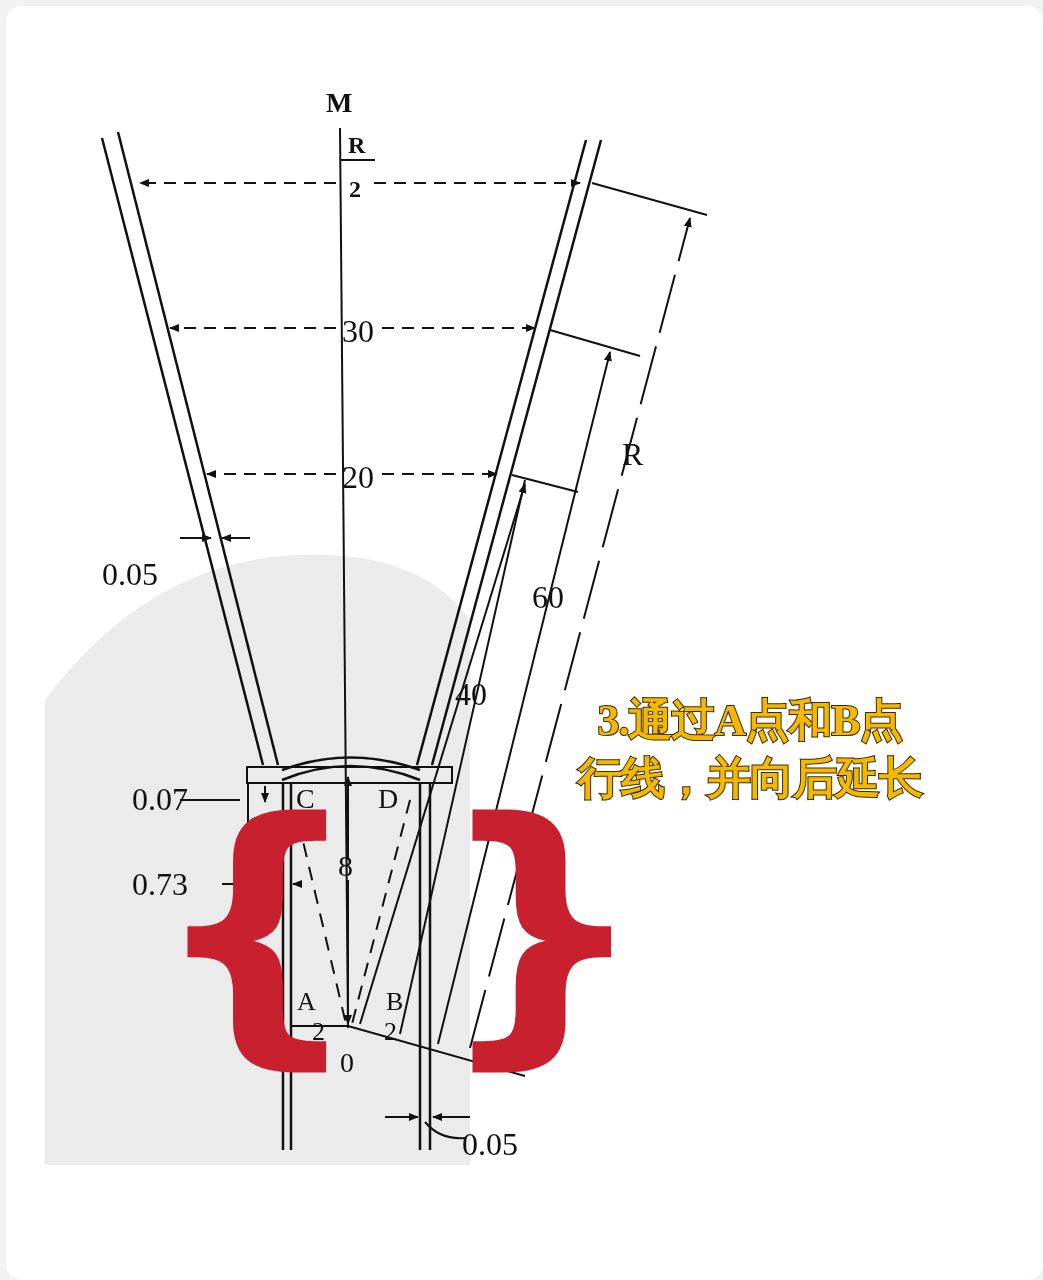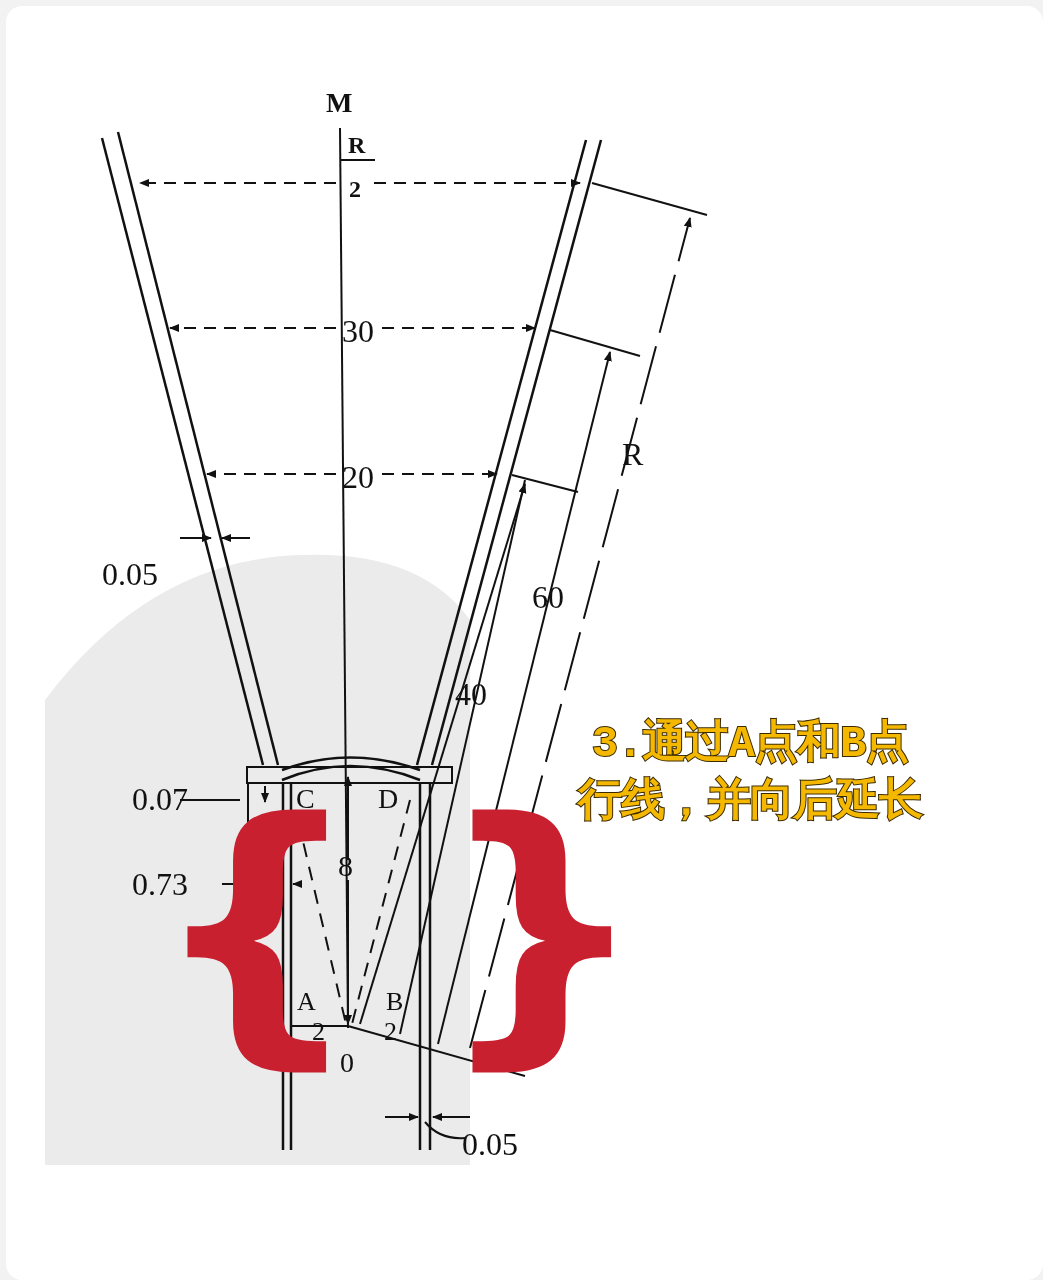--- a/index.html
+++ b/index.html
@@ -1,21 +1,21 @@
 <!DOCTYPE html>
 <html><head>
 <meta charset="utf-8">
 <style>
   html,body{margin:0;padding:0;background:#f2f2f2;}
   body{width:1043px;height:1280px;overflow:hidden;position:relative;font-family:"Liberation Serif",serif;}
   .card{position:absolute;left:6px;top:6px;width:1037px;height:1274px;background:#ffffff;border-radius:16px;}
   svg.diagram{position:absolute;left:0;top:0;width:1043px;height:1280px;}
   .lbl{font-family:"Liberation Serif",serif;fill:#111;}
-  .caption{position:absolute;left:505px;top:715px;width:490px;text-align:center;
-    font-family:Liberation Mono, monospace;font-weight:bold;font-size:44px;line-height:58px;
+  .caption{position:absolute;left:505px;top:692px;width:490px;text-align:center;
+    font-family:Liberation Serif, serif;font-weight:bold;font-size:44px;line-height:58px;
     color:#f5b800;-webkit-text-stroke:2px #3a2a00;paint-order:stroke fill;letter-spacing:-1px;}
   .caption div{white-space:nowrap;}
 </style>
 </head>
 <body>
 
 <div class="card"></div>
 
 <svg class="diagram" viewBox="0 0 1043 1280">
   <defs>

